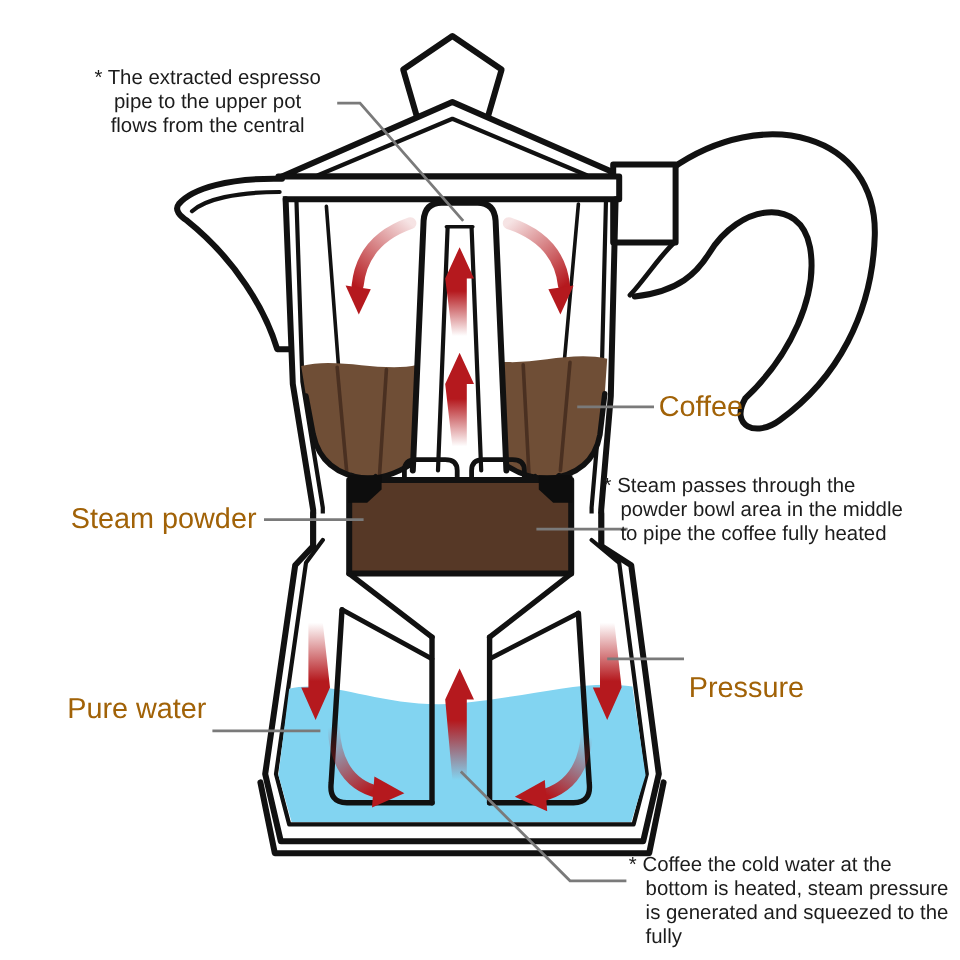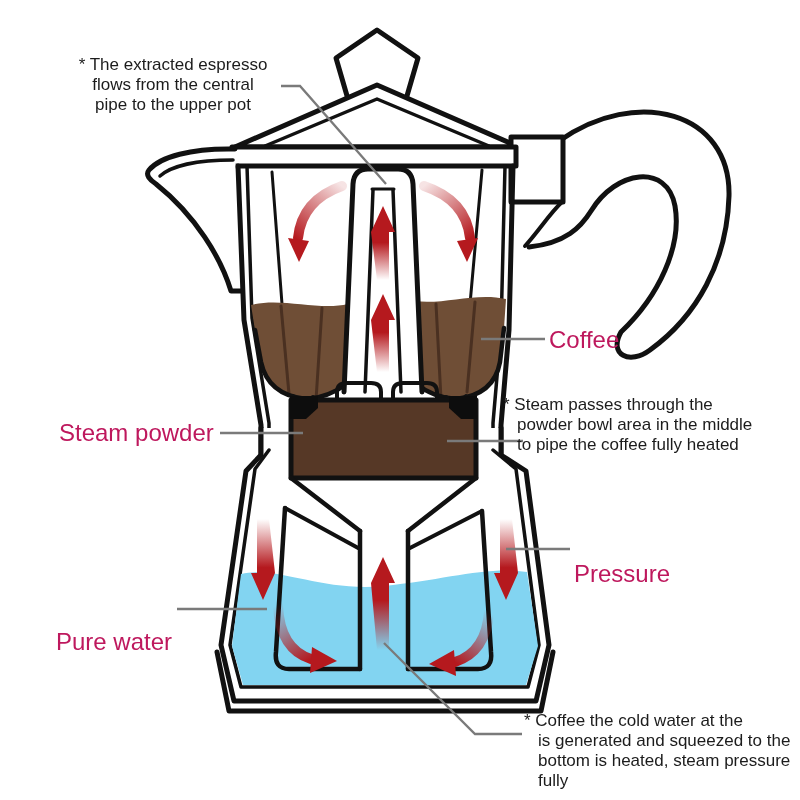--- a/index.html
+++ b/index.html
@@ -6,21 +6,21 @@
   body{
     width:800px;height:800px;position:relative;background:#fff;
     font-family:"Liberation Sans", sans-serif;overflow:hidden;
   }
   #stage{position:absolute;left:0;top:0;width:800px;height:684px;margin-left:19px;}
   svg{position:absolute;left:0;top:0;}
   .ann{position:absolute;font-size:17px;line-height:20px;color:#1c1c1c;white-space:nowrap;}
   .ann span{display:block;}
   .ann .ind{margin-left:14px;}
   .ann.centered{text-align:center;white-space:nowrap;}
-  .lbl{position:absolute;font-size:24px;color:#be185d;white-space:nowrap;}
+  .lbl{position:absolute;font-size:24px;color:#a16207;white-space:nowrap;}
 </style>
 </head>
 <body>
 
 <div id="stage">
 
 <svg width="800" height="800" viewBox="0 0 800 800">
   <defs>
     <linearGradient id="gA" gradientUnits="userSpaceOnUse" x1="0" y1="280" x2="0" y2="212">
       <stop offset="0" stop-opacity="0" stop-color="#B5191E"></stop>
@@ -152,38 +152,38 @@
     <line x1="201" y1="433" x2="284" y2="433"></line>
     <line x1="428" y1="441" x2="504" y2="441"></line>
     <line x1="487" y1="549" x2="551" y2="549"></line>
     <line x1="158" y1="609" x2="248" y2="609"></line>
     <polyline points="365,643 456,734 503,734"></polyline>
   </g>
 </svg>
 
 <div class="ann centered" style="left:30px;top:55px;width:248px;">
   <span>* The extracted espresso</span>
+  <span>pipe to the upper pot</span>
   <span>flows from the central</span>
-  <span>pipe to the upper pot</span>
 </div>
 
 <div class="lbl" style="left:530px;top:326px;">Coffee</div>
 
 <div class="ann" style="left:484px;top:395px;">
   <span>* Steam passes through the</span>
   <span class="ind">powder bowl area in the middle</span>
   <span class="ind">to pipe the coffee fully heated</span>
 </div>
 
 <div class="lbl" style="left:40px;top:419px;">Steam powder</div>
 
 <div class="lbl" style="left:555px;top:560px;">Pressure</div>
 
-<div class="lbl" style="left:37px;top:628px;">Pure water</div>
+<div class="lbl" style="left:37px;top:577px;">Pure water</div>
 
 <div class="ann" style="left:505px;top:711px;">
   <span>* Coffee the cold water at the</span>
+  <span class="ind">bottom is heated, steam pressure</span>
   <span class="ind">is generated and squeezed to the</span>
-  <span class="ind">bottom is heated, steam pressure</span>
   <span class="ind">fully</span>
 </div>
 
 </div>
 
 </body></html>

